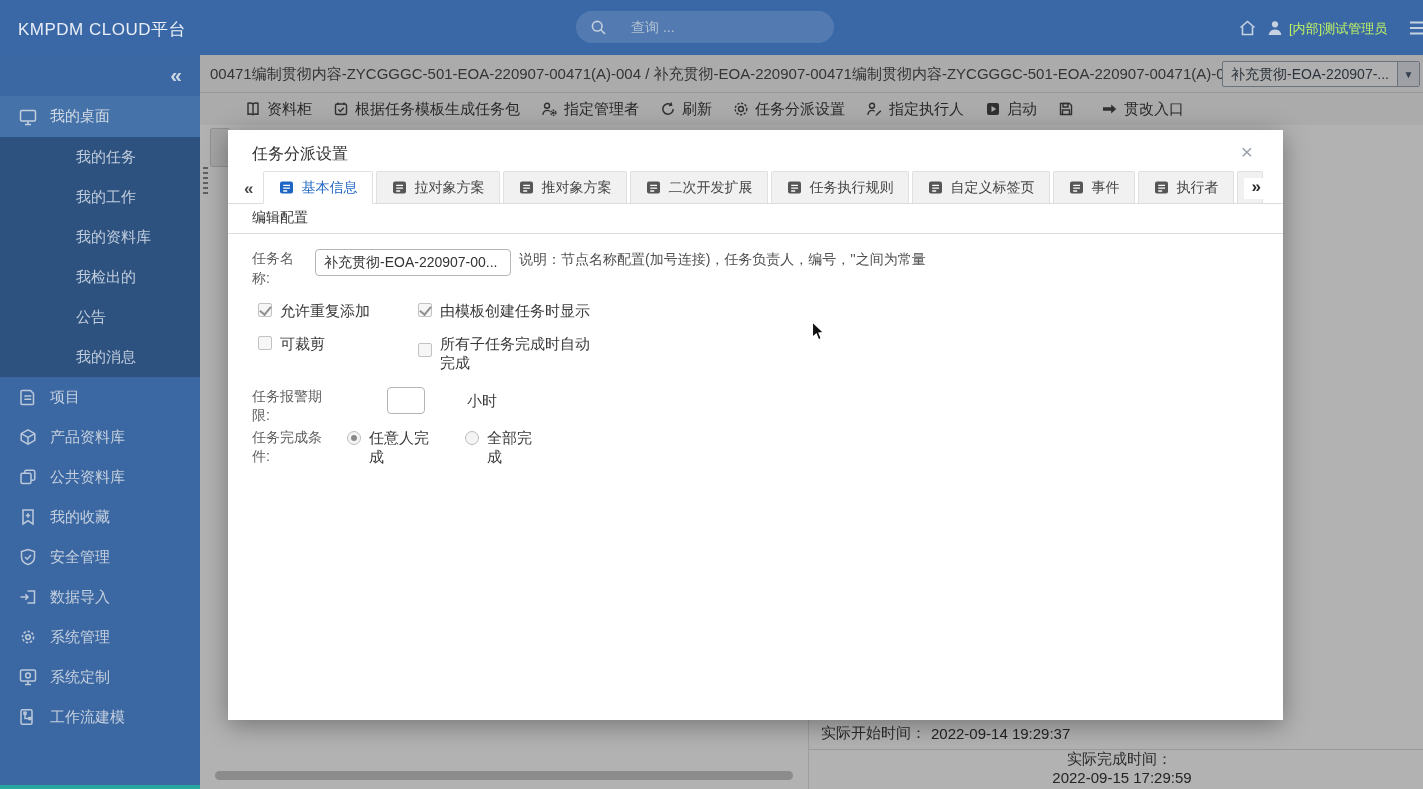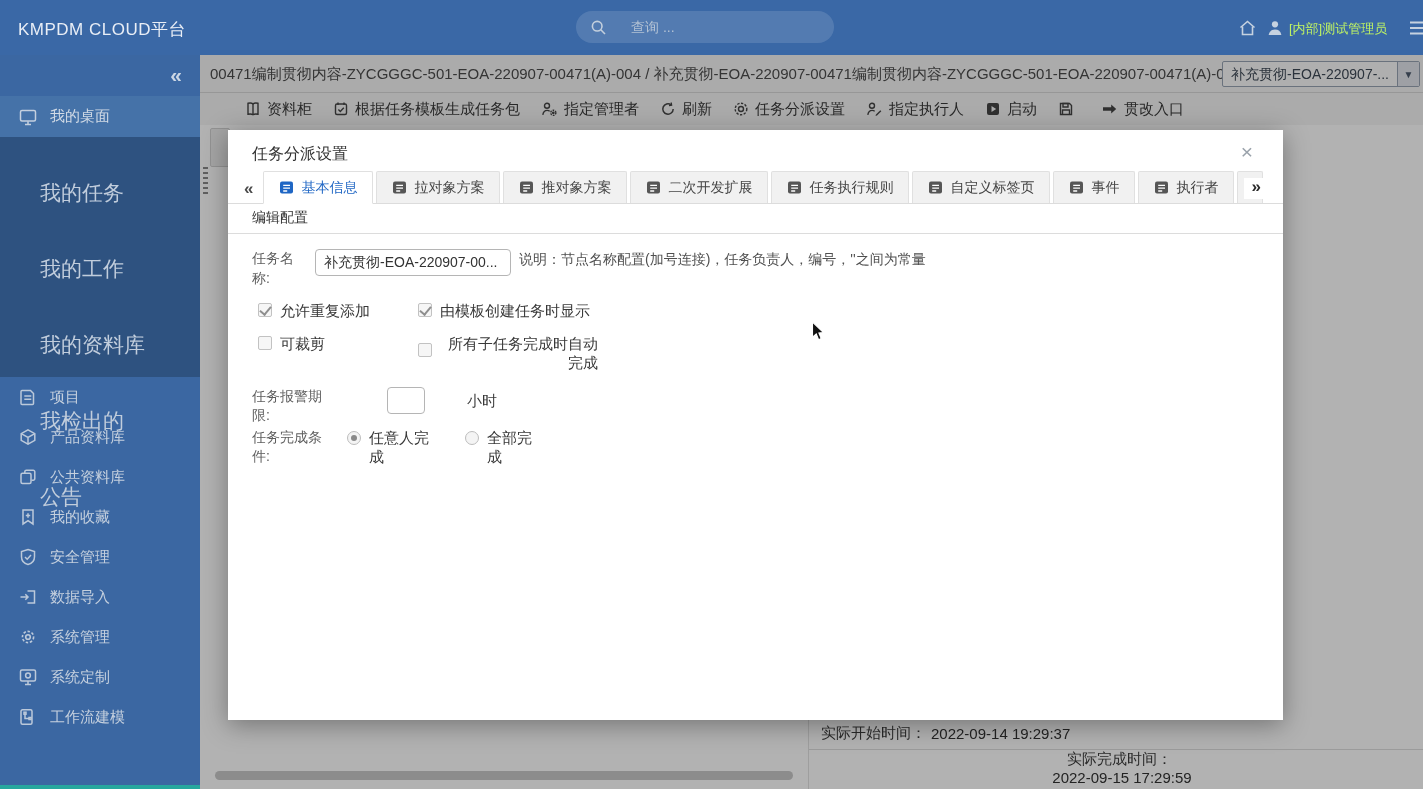--- a/index.html
+++ b/index.html
@@ -18,21 +18,21 @@
   .user-ic { left:1266px; }
   .username { position:absolute; left:1289px; top:20px; font-size:13px; color:#bef264; white-space:nowrap; }
   .menu-ic { left:1409px; }
 
   
   .sidebar { position:absolute; left:0; top:55px; width:200px; height:730px; background:#3b67a2; z-index:30; }
   .collapse-btn { position:absolute; top:8px; right:18px; font-size:21px; font-weight:bold; color:#ccd7e5; cursor:pointer; }
   .side-active { position:absolute; top:41px; left:0; width:200px; height:41px; background:#4572a8; display:flex; align-items:center; padding-left:18px; }
   .side-active .lbl { margin-left:12px; font-size:15px; color:#d2dbe6; }
   .submenu { position:absolute; top:82px; left:0; width:200px; height:240px; background:#2e5280; }
-  .sub-item { height:40px; line-height:40px; padding-left:40px; font-size:21px; color:#c1cddc; cursor:pointer;margin-top:36px; }
+  .sub-item { height:40px; line-height:40px; padding-left:76px; font-size:15px; color:#c1cddc; cursor:pointer; }
   .mainmenu { position:absolute; top:322px; left:0; width:200px; }
   .main-item { height:40px; display:flex; align-items:center; padding-left:18px; font-size:15px; color:#c5d0de; cursor:pointer; }
   .main-item .lbl { margin-left:12px; }
   .teal-bar { position:absolute; left:0; top:785px; width:200px; height:4px; background:#27a79e; z-index:31; }
 
   
   .breadcrumb-bar { position:absolute; left:200px; top:55px; width:1223px; height:38px; background:#f5f5f5; border-bottom:1px solid #d9d9d9; z-index:1; }
   .breadcrumb { position:absolute; left:10px; top:10px; font-size:15px; color:#4c4c4c; white-space:nowrap; max-width:1090px; overflow:hidden; }
   .dropdown { position:absolute; right:3px; top:6px; height:26px; display:flex; border:1px solid #98a4b4; background:#fbfbfb; border-radius:2px; }
   .dropdown-value { padding:0 8px; font-size:14px; color:#3e4956; line-height:24px; white-space:nowrap; }
@@ -75,21 +75,21 @@
   .w48 { width:48px; margin-right:15px; }
   .w76 { width:76px; margin-right:19px; }
   .text-input { height:27px; border:1px solid #b5b5b5; border-radius:4px; padding:0 8px; font-size:14px; color:#333; font-family:inherit; outline:none; background:#fff; }
   .name-input { width:196px; }
   .hint { margin-left:8px; width:414px; font-size:14px; color:#4f4f4f; line-height:1.45; }
   .cbrow { margin-top:13px; padding-left:6px; display:flex; align-items:flex-start; }
   .cbcol1 { width:160px; flex:none; display:flex; align-items:flex-start; }
   .cbitem { display:flex; align-items:flex-start; cursor:pointer; }
   .cb { width:14px; height:14px; border:1px solid #c2c2c2; border-radius:2px; background:#f6f6f6; position:relative; flex:none; margin-top:2px; }
   .cb.checked::after { content:""; position:absolute; left:3px; top:0; width:5px; height:9px; border:solid #8e8e8e; border-width:0 2px 2px 0; transform:rotate(40deg); }
-  .cbitem .clbl { margin-left:8px; font-size:15px; color:#383838; line-height:1.3;text-align:right; }
+  .cbitem .clbl { margin-left:8px; font-size:15px; color:#383838; line-height:1.3; }
   .wrap150 { width:158px; display:inline-block; }
   .alarm-row { margin-top:14px;gap:40px; }
   .alarm-input { width:38px; border-radius:4px; }
   .unit { font-size:15px; color:#383838; margin-left:2px; line-height:27px; }
   .cond-row { margin-top:2px; }
   .radioitem { display:flex; align-items:flex-start; cursor:pointer; }
   .radio { width:14px; height:14px; border:1px solid #bdbdbd; border-radius:50%; background:#f4f4f4; position:relative; flex:none; margin-top:3px; }
   .radio.selected::after { content:""; position:absolute; left:3px; top:3px; width:6px; height:6px; border-radius:50%; background:#8a8a8a; }
   .radioitem .rlbl { margin-left:8px; font-size:15px; color:#383838; line-height:1.3; }
   .wrap62 { width:62px; display:inline-block; }
@@ -136,20 +136,21 @@
       </svg>
     <span class="lbl">我的桌面</span>
   </div>
 
   <div class="submenu">
     <div class="sub-item">我的任务</div>
     <div class="sub-item">我的工作</div>
     <div class="sub-item">我的资料库</div>
     <div class="sub-item">我检出的</div>
     <div class="sub-item">公告</div>
+    <div class="sub-item">我的消息</div>
   </div>
 
   <div class="mainmenu">
     <div class="main-item">
       <svg width="20" height="20" viewBox="0 0 20 20" fill="none" stroke="#bcc9da" stroke-width="1.5">
           <path d="M4 3.5h8.5l3 3v10a1 1 0 0 1-1 1H4a1 1 0 0 1-1-1v-12a1 1 0 0 1 1-1z"></path>
           <path d="M6.3 9h7M6.3 12.2h7"></path>
         </svg>
       <span class="lbl">项目</span>
     </div>

